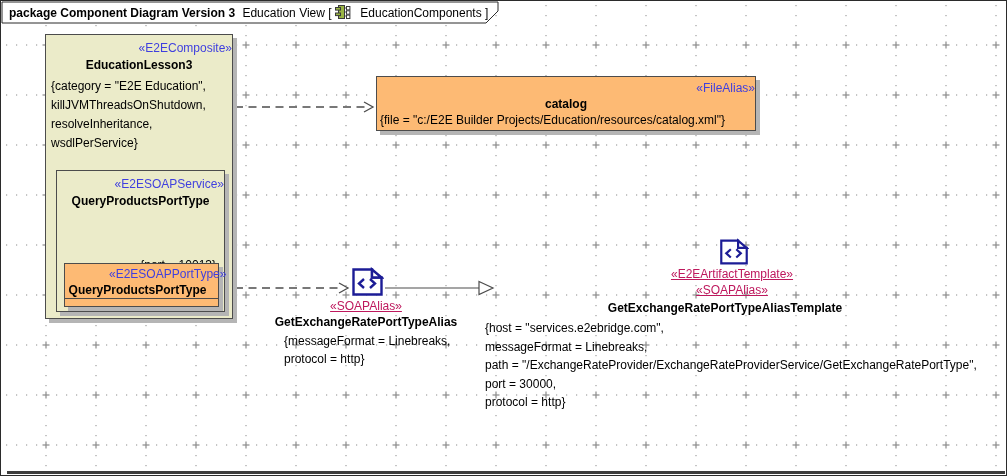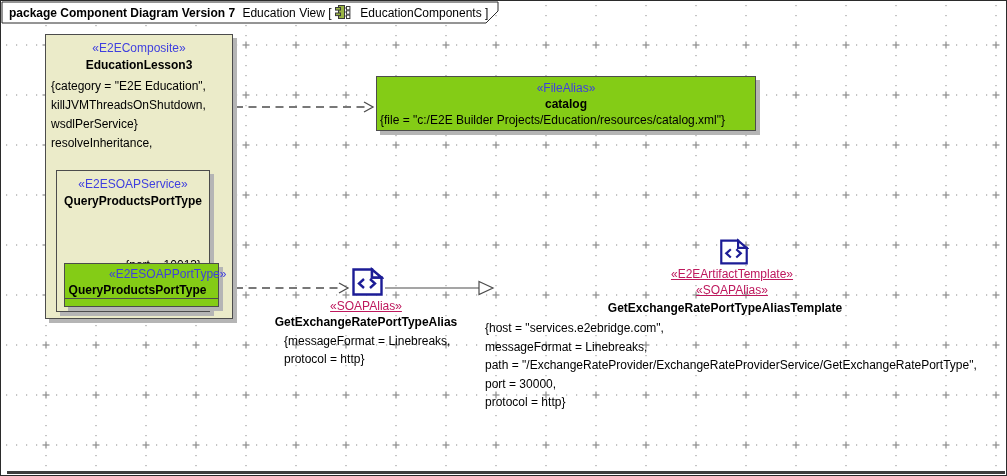--- a/index.html
+++ b/index.html
@@ -22,22 +22,22 @@
   .tab-icon{display:inline-block;vertical-align:-2px;margin:0 3px;}
   
   .node{
     position:absolute;
     border:1px solid #4c4c4c;
     box-shadow:4px 4px 0 0 #b5b5b5;
     box-sizing:border-box;
     z-index:1;
   }
   .khaki{background:#ebebc9;}
-  .orange{background:#84cc16;}
-  .stereo{color:#3f3fdf;text-align:center;}
+  .orange{background:#fdba74;}
+  .stereo{color:#3f3fdf;text-align:right;}
   .ename{font-weight:bold;text-align:center;}
   .props{line-height:19px;}
   .node .abs{position:absolute;}
   
   .lbl-stereo{color:#be185d;text-align:center;z-index:1;text-decoration:underline;}
   .lbl-name{font-weight:bold;text-align:center;z-index:1;}
   .lbl-props{z-index:1;}
   .sep{position:absolute;left:0;right:0;border-top:1px solid #4c4c4c;}
   #bottom-strip{position:absolute;left:6px;right:1px;bottom:1px;height:3px;background:#3d3d3d;z-index:3;}
 </style>
@@ -135,39 +135,39 @@
         <rect x="9.4" y="5.4" width="1.6" height="2"></rect>
           <rect x="12" y="5.4" width="1.6" height="2"></rect>
         <rect x="4.6" y="8.6" width="1.6" height="2"></rect>
           <rect x="7.8" y="8.6" width="1.6" height="2"></rect>
         <rect x="11" y="8.6" width="1.6" height="2"></rect>
       </g>
     </g>
   </svg>
 
   <div class="abs tab-text">
-    <b>package Component Diagram Version 7</b>
+    <b>package Component Diagram Version 3</b>
     <span style="margin-left:4px;">Education View [</span>
     <span class="tab-icon" style="width:16px;height:14px;"></span>
     <span>EducationComponents</span>
     <span>]</span>
   </div>
 
   <div class="node khaki" style="left:44px;top:33px;width:188px;height:285px;">
     <div class="abs stereo" style="left:0;right:0;top:6px;">«E2EComposite»</div>
     <div class="abs ename" style="left:0;right:0;top:23px;">EducationLesson3</div>
     <div class="abs props" style="left:5px;top:42px;">
       <div>{category = "E2E Education",</div>
       <div>killJVMThreadsOnShutdown,</div>
+      <div>resolveInheritance,</div>
       <div>wsdlPerService}</div>
-      <div>resolveInheritance,</div>
     </div>
   </div>
 
-  <div class="node khaki" style="left:55px;top:169px;width:154px;height:142px;">
+  <div class="node khaki" style="left:55px;top:169px;width:169px;height:142px;">
     <div class="abs stereo" style="left:0;right:0;top:6px;">«E2ESOAPService»</div>
     <div class="abs ename" style="left:0;right:0;top:23px;">QueryProductsPortType</div>
     <div class="abs" style="right:8px;top:41px;margin-top:46px;">{port = 10013}</div>
   </div>
 
   <div class="node orange" style="left:63px;top:262px;width:155px;height:44px;">
     <div class="abs stereo" style="left:0;right:0;top:3px;padding-left:44px;">«E2ESOAPPortType»</div>
     <div class="abs ename" style="left:0;right:8px;top:19px;">QueryProductsPortType</div>
     <div class="sep" style="top:34px;"></div>
   </div>

